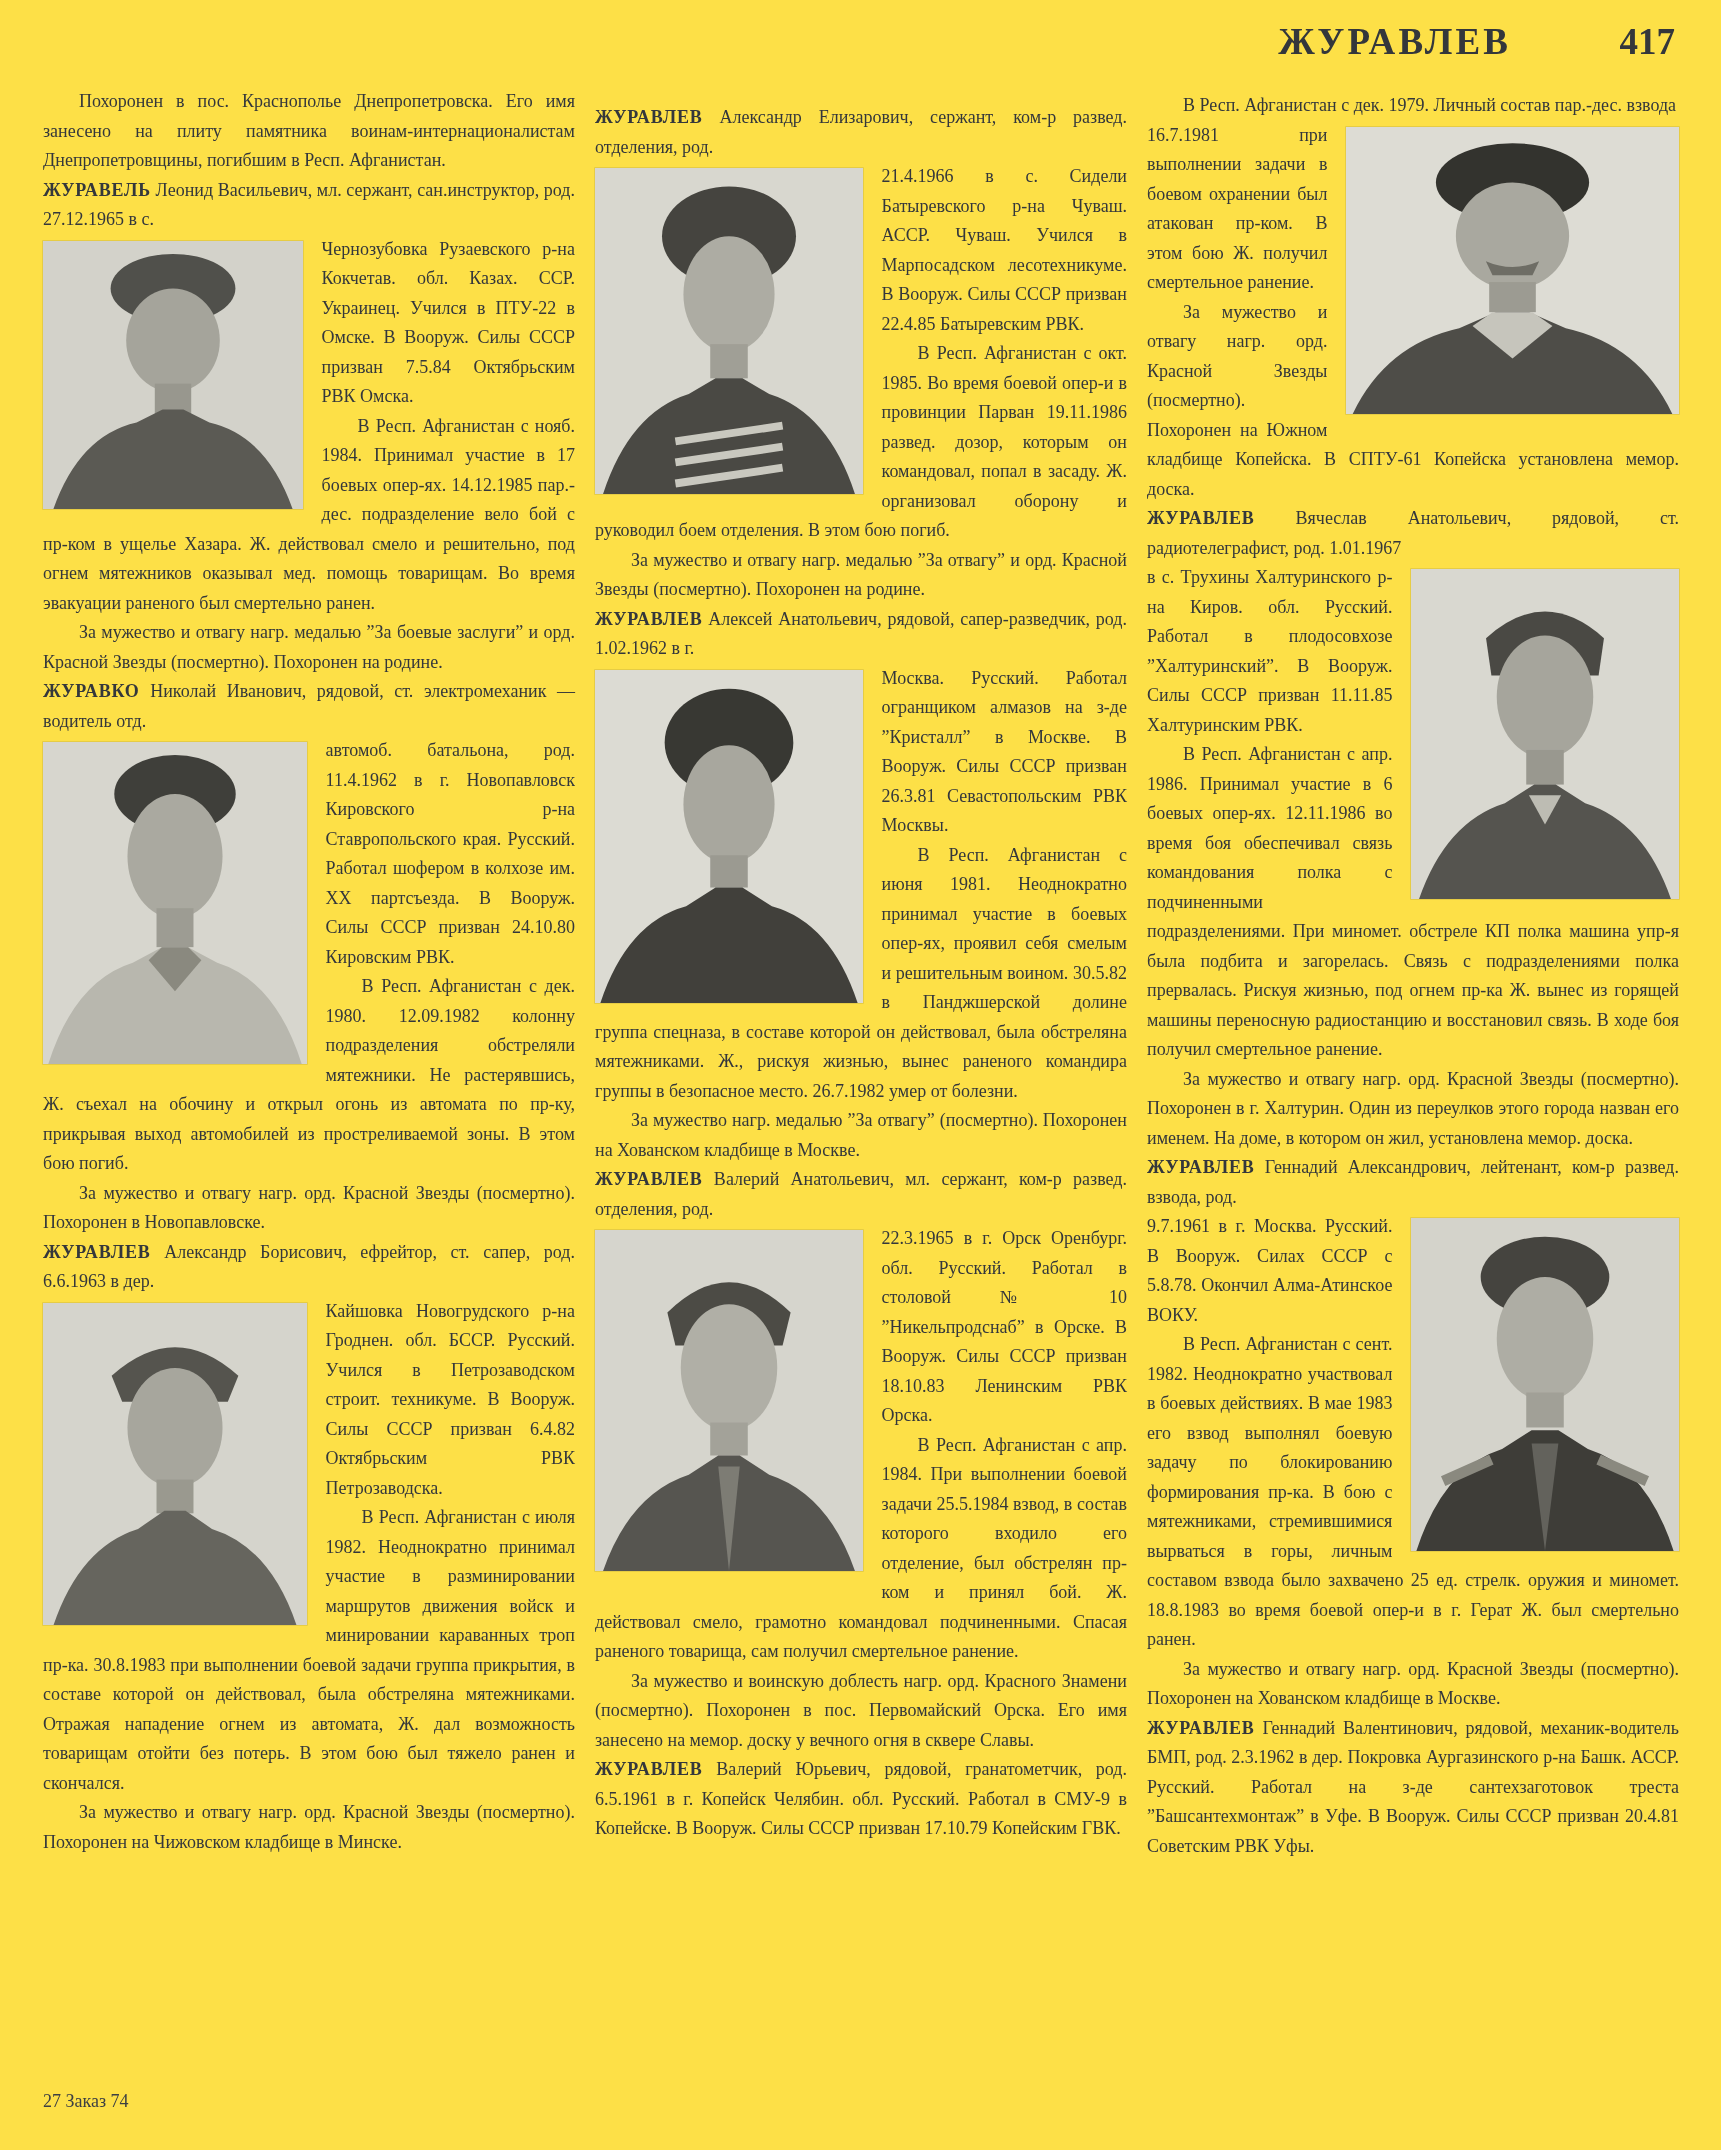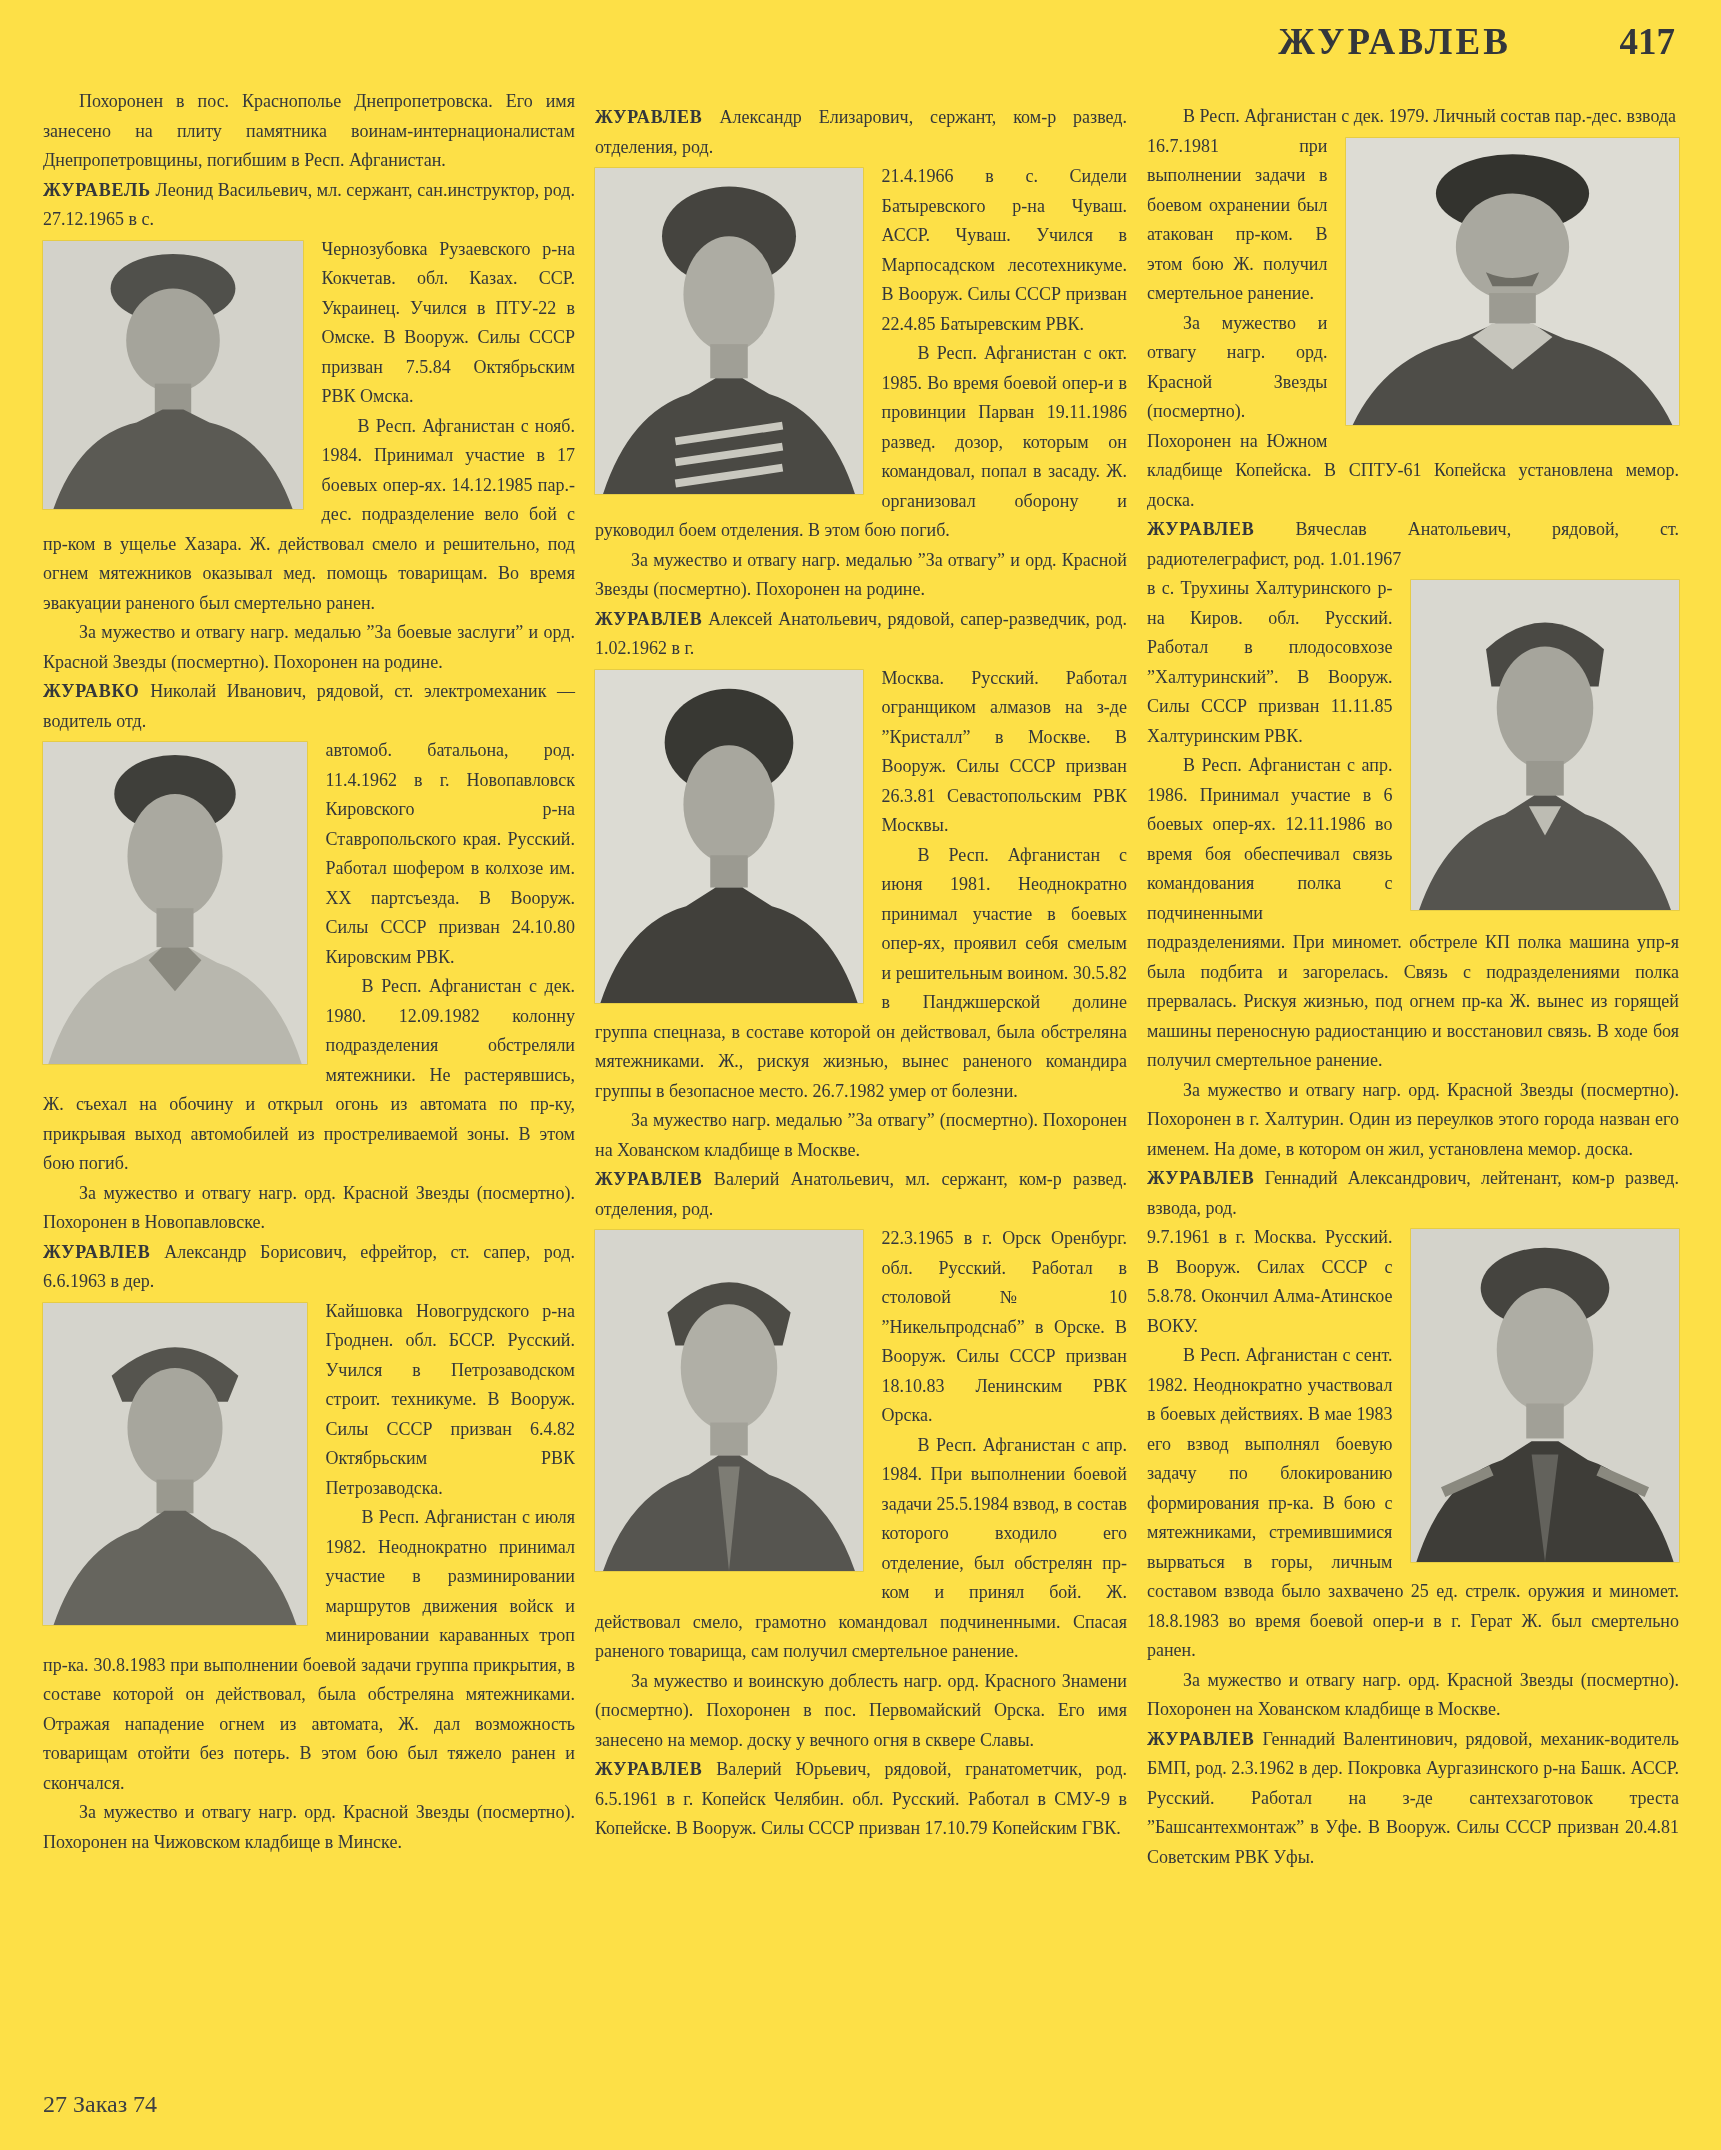--- a/index.html
+++ b/index.html
@@ -36,21 +36,21 @@
   .surname{font-weight:bold;letter-spacing:0.8px;}
   .photo{
     background:#d8d7d0;
     box-shadow:0 0 0 0.8px rgba(60,60,55,.15);
   }
   .photo.left{float:left;margin:6.2px 18.6px 7.8px 0;}
   .photo.right{float:right;margin:6.2px 0 7.8px 18.6px;}
   .photo svg{display:block;width:100%;height:100%;}
   .footer{
     position:absolute;left:43px;top:2091px;
-    font-size:24px;color:#3c3f43;
+    font-size:18px;color:#3c3f43;
   }
 </style>
 </head>
 <body>
 
 <div class="page">
 
   <div class="running-head">ЖУРАВЛЕВ</div>
   <div class="page-num">417</div>
 
@@ -164,21 +164,21 @@
       </section>
 
       <section class="entry">
         <p><b class="surname">ЖУРАВЛЕВ</b><span> Валерий Юрьевич, рядовой, гранатометчик, род. 6.5.1961 в г. Копейск Челябин. обл. Русский. Работал в СМУ-9 в Копейске. В Вооруж. Силы СССР призван 17.10.79 Копейским ГВК.</span></p>
       </section>
 
     </div>
 
     <div class="col">
 
-      <section class="entry" style="margin-top:15px">
+      <section class="entry" style="margin-top:4px">
         <p class="ind">В Респ. Афганистан с дек. 1979. Личный состав пар.-дес. взвода</p>
         <div class="photo right" style="width:333px;height:287px">
           <svg viewBox="0 0 100 124" preserveAspectRatio="none">
             <rect width="100" height="124" fill="#dddcd4"></rect>
             <ellipse cx="50" cy="24" rx="23" ry="17" fill="#33332e"></ellipse>
             <ellipse cx="50" cy="47" rx="17" ry="23" fill="#a9a89f"></ellipse>
             <path d="M42 58 Q50 63 58 58 L56 64 L44 64 Z" fill="#6e6d65"></path>
             <rect x="43" y="67" width="14" height="13" fill="#9c9b92"></rect>
             <path d="M2 124 Q12 94 34 87 L45 80 L55 80 L66 87 Q88 94 98 124 Z" fill="#4e4d48"></path>
             <path d="M38 86 L50 100 L62 86 L56 80 L44 80 Z" fill="#c6c5bc"></path>

